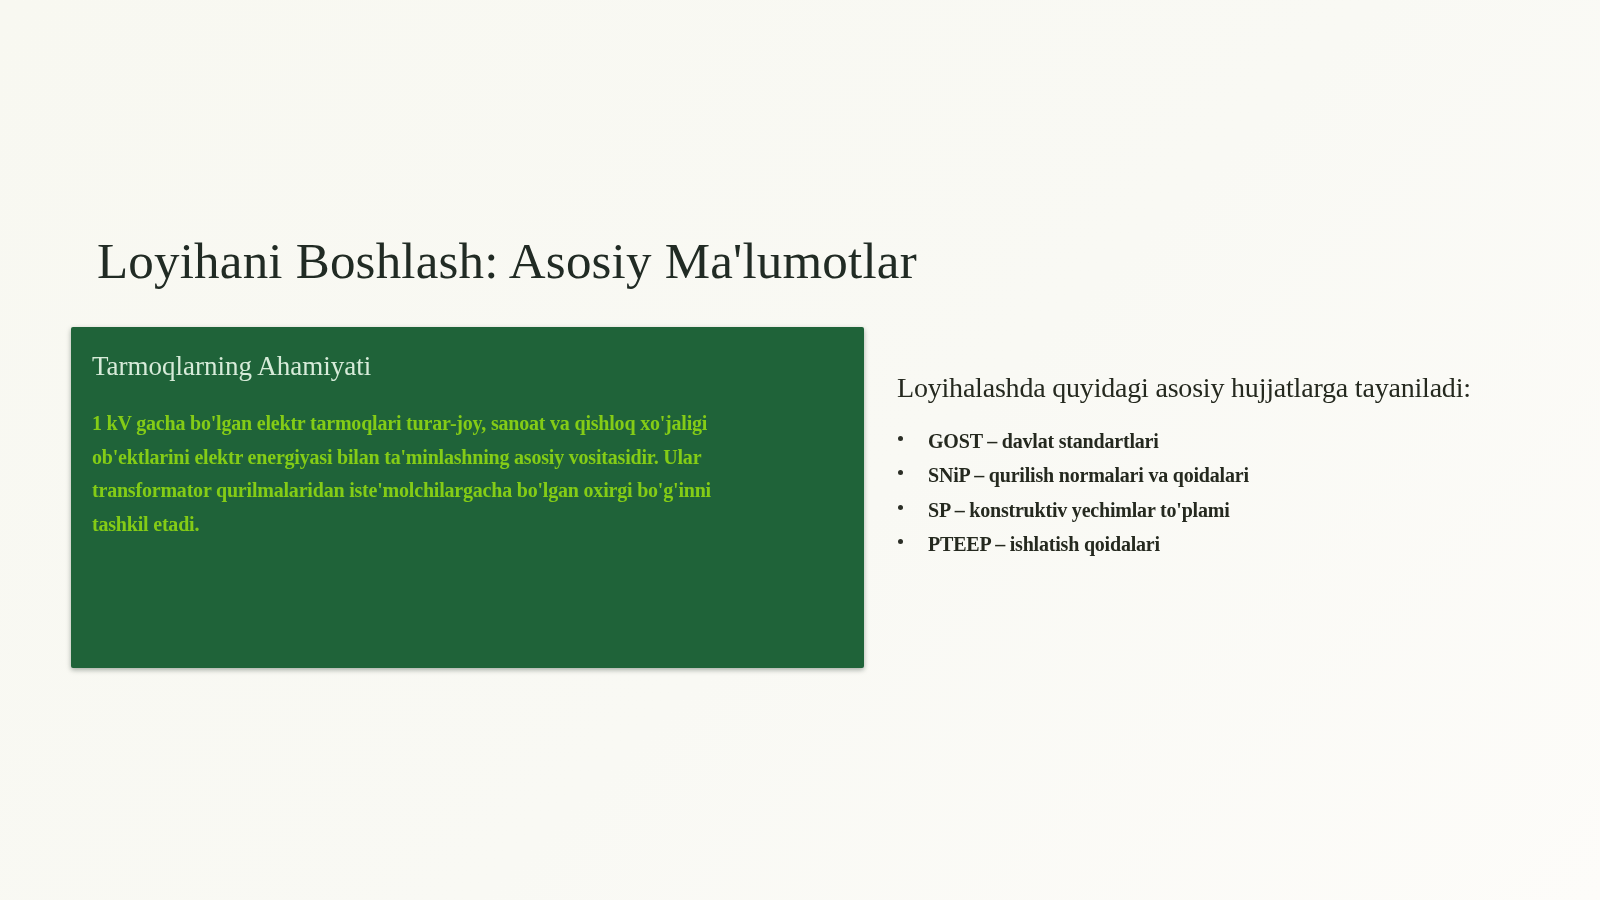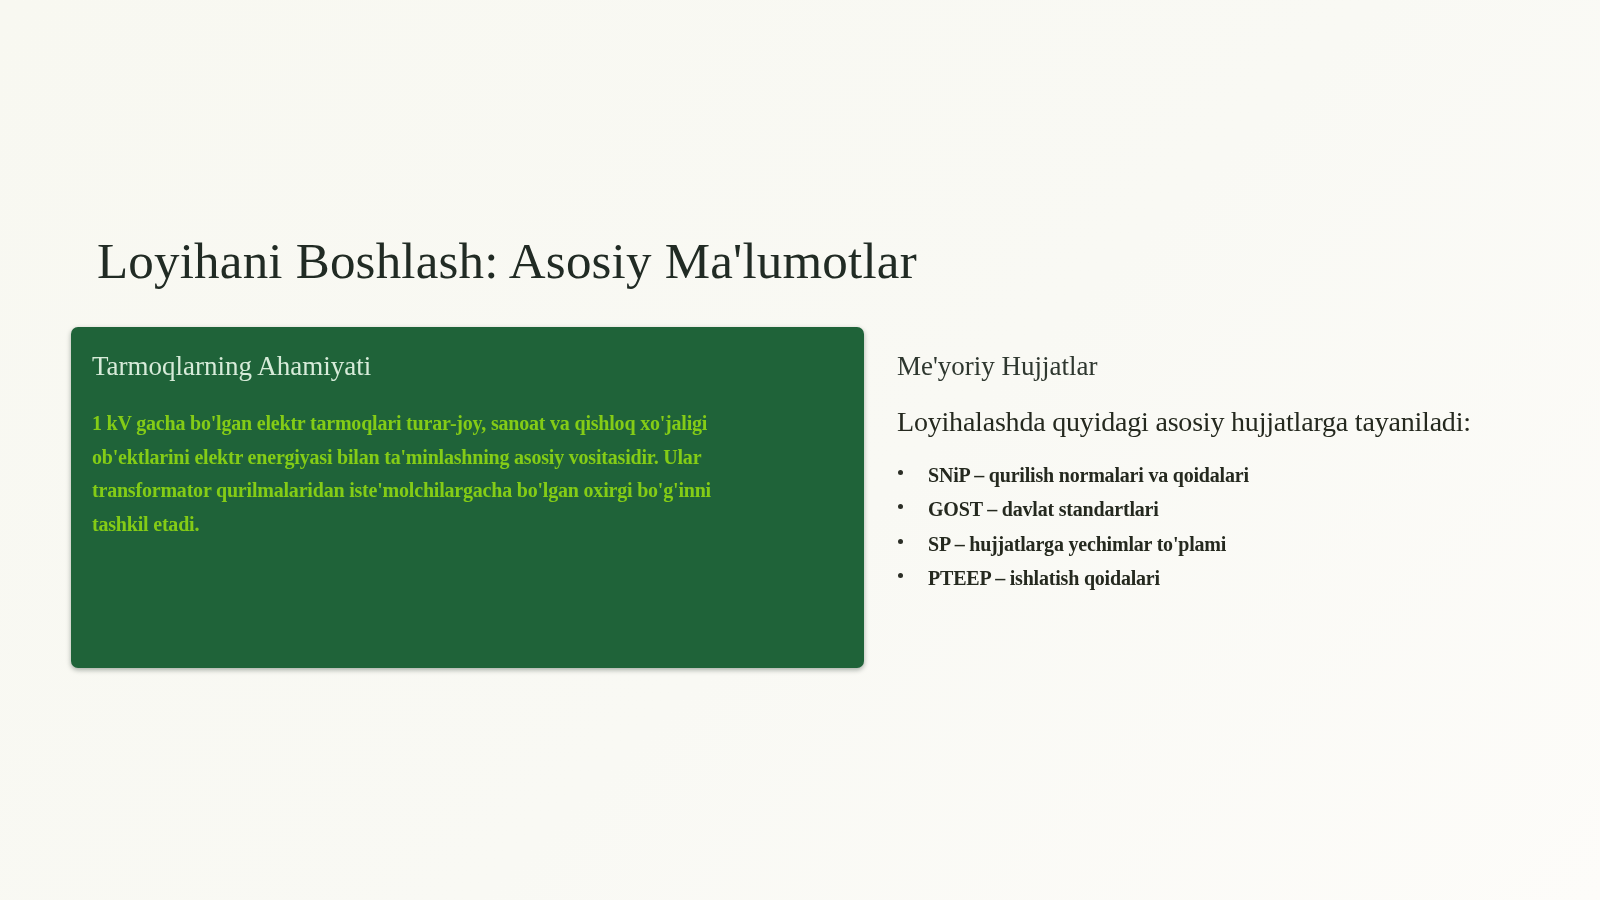--- a/index.html
+++ b/index.html
@@ -29,21 +29,21 @@
   }
   .importance-card {
     position: absolute;
     left: 71px;
     top: 327px;
     width: 793px;
     height: 341px;
     box-sizing: border-box;
     padding: 22px 21px;
     background: #1f6339;
-    border-radius: 7px;
+    border-radius: 2px;
     box-shadow: 0 2px 5px rgba(10, 30, 18, 0.35);
     overflow: hidden;
   }
   .card-heading {
     margin: 0;
     font-size: 27px;
     font-weight: 400;
     line-height: 34px;
     color: #d7ebd9;
   }
@@ -110,23 +110,22 @@
 
   <section class="importance-card">
     <h2 class="card-heading">Tarmoqlarning Ahamiyati</h2>
     <p class="card-body">1 kV gacha bo'lgan elektr tarmoqlari turar-joy, sanoat va qishloq xo'jaligi
 ob'ektlarini elektr energiyasi bilan ta'minlashning asosiy vositasidir. Ular
 transformator qurilmalaridan iste'molchilargacha bo'lgan oxirgi bo'g'inni
 tashkil etadi.</p>
   </section>
 
   <section class="documents-section">
-    <h2 class="section-heading">Me'yoriy Hujjatlar</h2>
     <p class="section-intro">Loyihalashda quyidagi asosiy hujjatlarga tayaniladi:</p>
     <ul class="documents-list">
+        <li><span class="bullet-dot"></span><span>GOST – davlat standartlari</span></li>
         <li><span class="bullet-dot"></span><span>SNiP – qurilish normalari va qoidalari</span></li>
-        <li><span class="bullet-dot"></span><span>GOST – davlat standartlari</span></li>
-        <li><span class="bullet-dot"></span><span>SP – hujjatlarga yechimlar to'plami</span></li>
+        <li><span class="bullet-dot"></span><span>SP – konstruktiv yechimlar to'plami</span></li>
         <li><span class="bullet-dot"></span><span>PTEEP – ishlatish qoidalari</span></li>
       </ul>
   </section>
 
 </div>
 
 </body></html>

